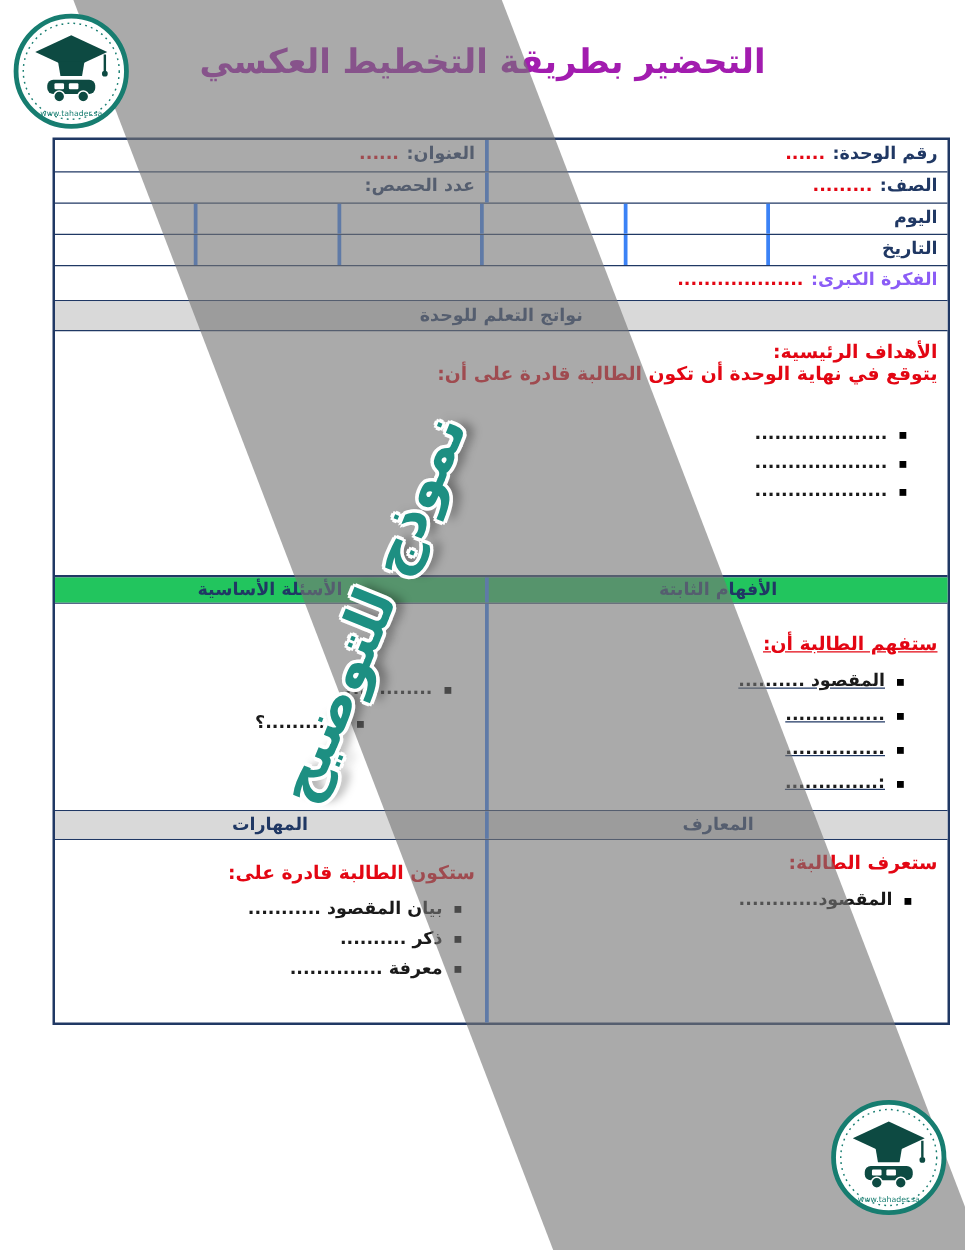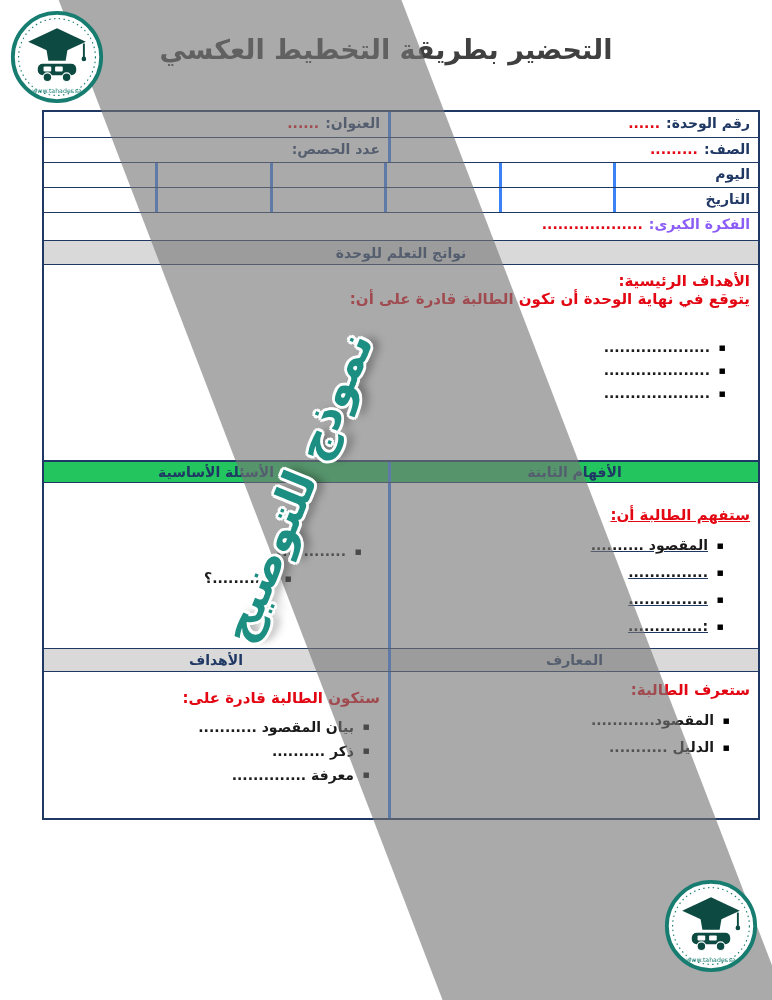--- a/index.html
+++ b/index.html
@@ -15,21 +15,21 @@
     margin: 0 auto;
   }
 
   
   .doc-title {
     position: absolute;
     top: 34px; left: 0; right: 0;
     text-align: center;
     font-size: 27px;
     font-weight: bold;
-    color: #404040;
+    color: #a21caf;
     z-index: 2;
   }
 
   
   .band {
     position: absolute;
     left: 262px; top: -250px;
     width: 320px; height: 1500px;
     background: rgba(118,118,118,0.62);
     transform: rotate(-21deg);
@@ -213,29 +213,28 @@
       <div class="cell grow">
         <ul class="b-list q-list">
           <li>............؟</li>
           <li>............؟</li>
         </ul>
       </div>
     </div>
 
     <div class="row" style="height:23px">
       <div class="cell w-r hdr">المعارف</div>
-      <div class="cell grow hdr">الأهداف</div>
+      <div class="cell grow hdr">المهارات</div>
     </div>
 
     <div class="row" style="height:147px">
       <div class="cell w-r">
         <div class="red-h knw-h">ستعرف الطالبة:</div>
         <ul class="b-list knw-list">
           <li>المقصود............</li>
-          <li>الدليل ...........</li>
         </ul>
       </div>
       <div class="cell grow">
         <div class="red-h skl-h">ستكون الطالبة قادرة على:</div>
         <ul class="b-list skl-list">
           <li>بيان المقصود ...........</li>
           <li>ذكر ..........</li>
           <li>معرفة ..............</li>
         </ul>
       </div>

